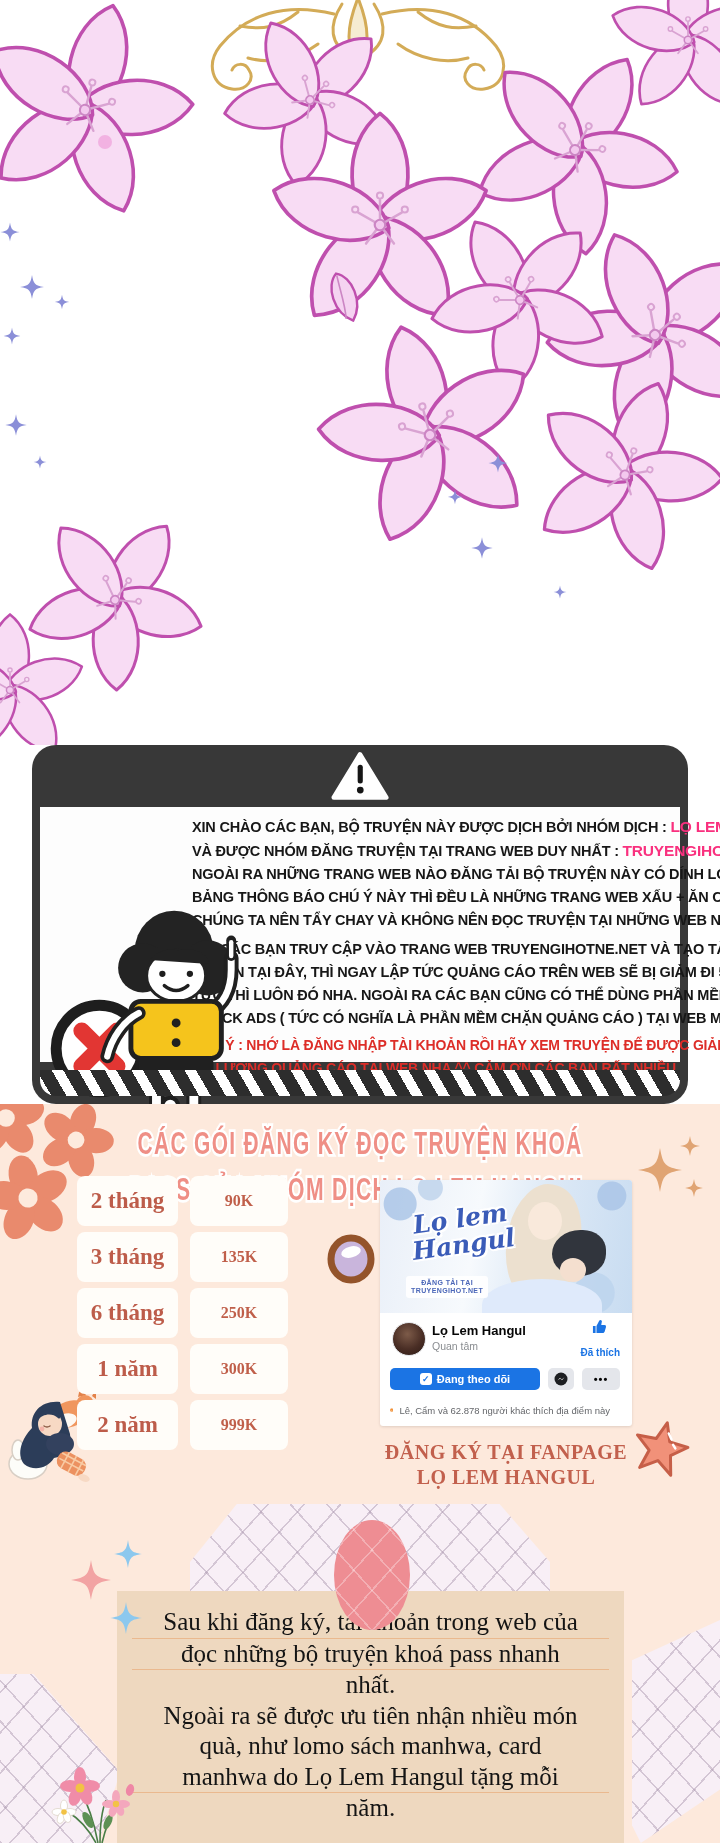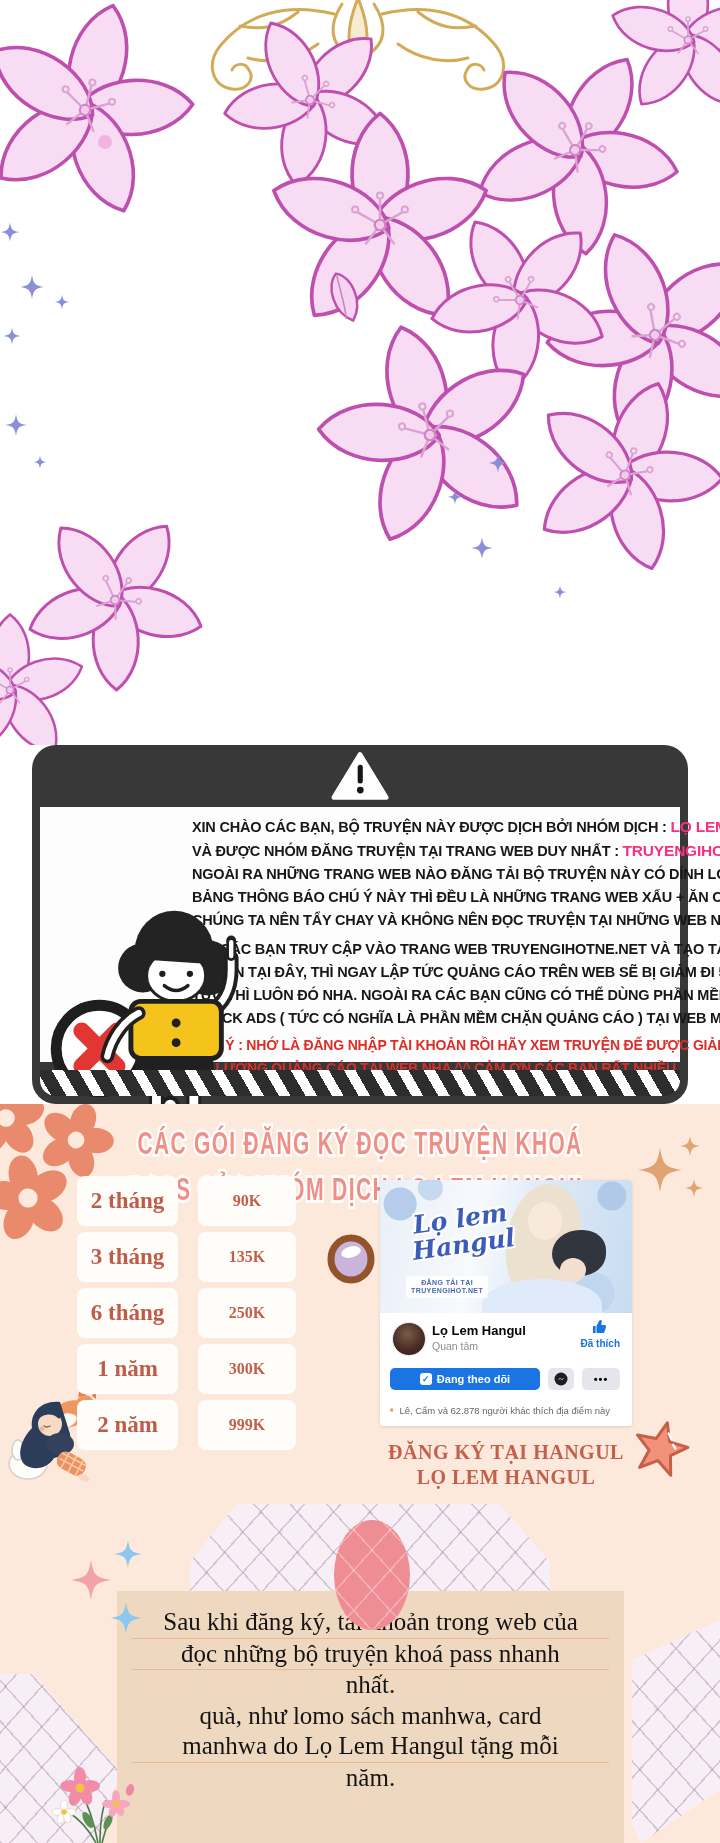--- a/index.html
+++ b/index.html
@@ -24,21 +24,21 @@
   .notice-text .warn{color:#dd2d28;font-size:14px;}
   .p2{margin-top:6px;}
   .hazard{position:absolute;left:8px;right:8px;bottom:8px;height:26px;border-radius:0 0 16px 16px;
           background:repeating-linear-gradient(60deg,#ffffff 0 10px,#2d2d2d 10px 23px);}
   .boy{position:absolute;left:8px;top:96px;}
 
   
   .promo{position:absolute;left:0;top:1104px;width:720px;height:739px;background:#fde9dc;overflow:hidden;}
 
   .plans{position:absolute;left:77px;top:72px;display:flex;flex-direction:column;gap:6px;z-index:2;}
-  .plan-row{display:flex;gap:20px;}
+  .plan-row{display:flex;gap:12px;}
   .cell{background:#fffdf9;border-radius:8px;height:50px;display:flex;align-items:center;justify-content:center;
         font-family:"Liberation Serif",serif;font-weight:bold;color:#bd5c4a;}
   .cell.term{width:101px;font-size:23px;}
   .cell.price{width:98px;font-size:16px;color:#c05f4a;}
 
   
   .fb{position:absolute;left:380px;top:76px;width:252px;height:246px;background:#ffffff;border-radius:3px;
       box-shadow:0 1px 3px rgba(0,0,0,.12);z-index:2;overflow:hidden;}
   .fb-cover{position:absolute;left:0;top:0;width:252px;height:133px;overflow:hidden;
       background:linear-gradient(100deg,#e9eff8 0%,#f7fafd 38%,#dde9f6 62%,#c8dcf1 100%);}
@@ -60,21 +60,21 @@
       font-family:"DejaVu Serif",serif;font-style:italic;font-weight:bold;color:#3b5cb8;line-height:26px;font-size:25px;
       text-shadow:-2px 0 #fff,2px 0 #fff,0 -2px #fff,0 2px #fff,2px 2px #fff,-2px -2px #fff;}
   .fb-badge{position:absolute;left:26px;top:96px;background:rgba(255,255,255,.9);color:#4a66b8;
       font-size:7px;line-height:8px;font-weight:bold;padding:3px 5px;border-radius:3px;text-align:center;letter-spacing:.4px;}
   .fb-body{position:absolute;left:0;top:133px;right:0;bottom:0;}
   .fb-avatar{position:absolute;left:12px;top:9px;width:32px;height:32px;border-radius:50%;
       background:radial-gradient(circle at 45% 35%,#7d5b49 0%,#4a2e25 55%,#2c1a15 100%);border:1px solid #e2e4e8;}
   .fb-name{position:absolute;left:52px;top:10px;font-size:13px;font-weight:bold;color:#050505;}
   .fb-sub{position:absolute;left:52px;top:27px;font-size:10.5px;color:#8a8d91;}
   .fb-like{position:absolute;right:12px;top:6px;text-align:center;color:#1b74e4;}
-  .fb-like .lbl{font-size:10px;font-weight:bold;margin-top:0;}
+  .fb-like .lbl{font-size:10px;font-weight:bold;margin-top:9px;}
   .fb-btn-row{position:absolute;left:10px;top:55px;right:10px;height:22px;}
   .btn-follow{position:absolute;left:0;top:0;width:150px;height:22px;background:#1b74e4;border-radius:5px;
       color:#fff;font-size:11px;font-weight:bold;display:flex;align-items:center;justify-content:center;gap:5px;}
   .btn-follow .chk{width:12px;height:12px;background:#fff;border-radius:3px;color:#1b74e4;font-size:9px;
       font-weight:bold;display:flex;align-items:center;justify-content:center;}
   .btn-msg{position:absolute;left:158px;top:0;width:26px;height:22px;background:#e4e6eb;border-radius:5px;
       display:flex;align-items:center;justify-content:center;}
   .btn-more{position:absolute;left:192px;top:0;width:38px;height:22px;background:#e4e6eb;border-radius:5px;
       color:#050505;font-size:11px;font-weight:bold;display:flex;align-items:center;justify-content:center;letter-spacing:1px;}
   .fb-social{position:absolute;left:10px;top:89px;right:22px;display:flex;align-items:center;gap:6px;
@@ -345,21 +345,21 @@
             <circle cx="8" cy="8" r="7.5" fill="#f78f2e"></circle>
             <circle cx="8" cy="8" r="7.5" fill="none" stroke="#d9731a" stroke-width="1"></circle>
             <path d="M4.5 9.5 Q8 13 11.5 9.5" stroke="#ffffff" stroke-width="1.6" fill="none" stroke-linecap="round"></path>
           </svg>
           <span>Lê, Cẩm và 62.878 người khác thích địa điểm này</span>
         </div>
       </div>
     </div>
 
     <div class="caption">
-      <div>ĐĂNG KÝ TẠI HANGUL</div>
+      <div>ĐĂNG KÝ TẠI FANPAGE</div>
       <div>LỌ LEM HANGUL</div>
     </div>
 
     <svg class="abs z6" style="left:630px;top:314px;" width="62" height="60" viewBox="0 0 62 60">
       <g transform="translate(31,30) rotate(14)">
         <path d="M0,-26 L7,-8 L26,-7 L11,5 L16,24 L0,13 L-16,24 L-11,5 L-26,-7 L-7,-8 Z" fill="#f19179" stroke="#c65f48" stroke-width="3" stroke-linejoin="round"></path>
         <path d="M4,-16 L8,-11 M11,-6 L14,-3" stroke="#ffffff" stroke-width="2.5" stroke-linecap="round"></path>
       </g>
     </svg>
 
@@ -396,20 +396,21 @@
       <path d="M0,-16 C2,-3.7 3.7,-2 16,0 C3.7,2 2,3.7 0,16 C-2,3.7 -3.7,2 -16,0 C-3.7,-2 -2,-3.7 0,-16 Z" transform="translate(66,86)" fill="#8cc8ee"></path>
     </svg>
 
     <div class="pink-circle"></div>
 
     <div class="tan-box">
       <div class="info-text">
         <div class="info-line ruled">Sau khi đăng ký, tài khoản trong web của</div>
         <div class="info-line ruled">đọc những bộ truyện khoá pass nhanh</div>
         <div class="info-line">nhất.</div>
+        <div class="info-line">Ngoài ra sẽ được ưu tiên nhận nhiều món</div>
         <div class="info-line">quà, như lomo sách manhwa, card</div>
         <div class="info-line ruled">manhwa do Lọ Lem Hangul tặng mỗi</div>
         <div class="info-line">năm.</div>
       </div>
     </div>
 
     <svg class="abs z6" style="left:50px;top:660px;" width="100" height="79" viewBox="0 0 100 79">
       <g stroke="#4a7d46" stroke-width="1.6" fill="none">
         <path d="M48 79 C44 58 38 40 30 26"></path>
         <path d="M50 79 C50 60 52 46 56 36"></path>

